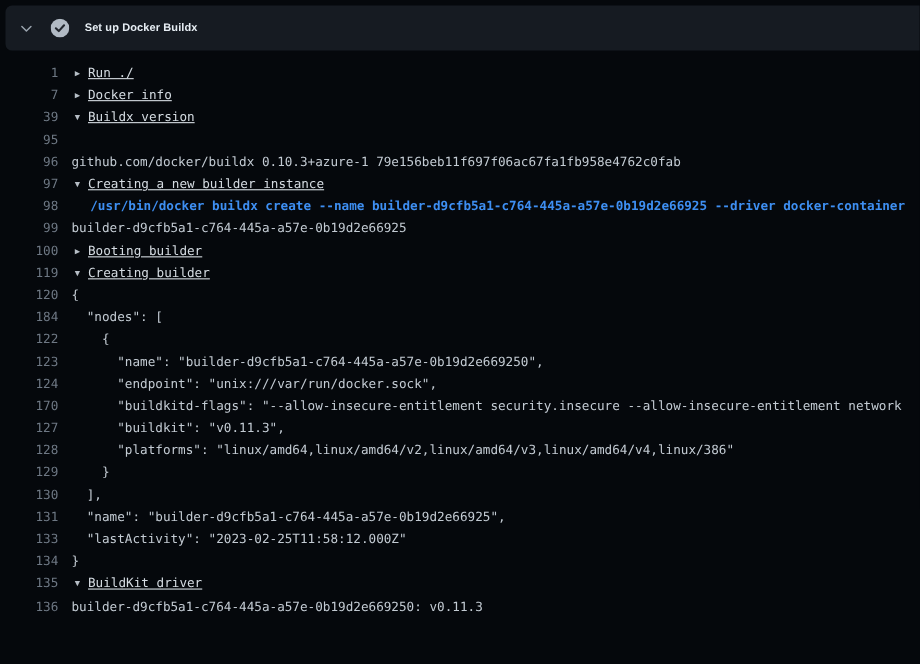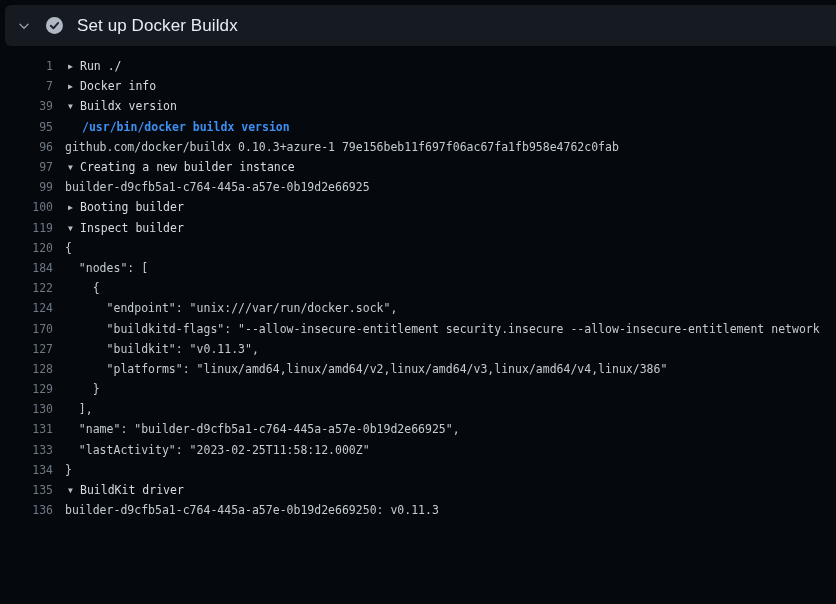--- a/index.html
+++ b/index.html
@@ -17,42 +17,42 @@
     display:flex; align-items:center;
     cursor:pointer;
   }
   .chev {
     width:30px; display:flex; justify-content:center; align-items:center;
     color:#9aa4ae; flex:0 0 30px; margin-left:4px;
   }
   .check-wrap { width:30px; display:flex; justify-content:center; align-items:center; flex:0 0 30px; }
   .step-title {
     font-family:"Liberation Sans","DejaVu Sans",sans-serif;
-    font-size:17px; color:#e6edf3; margin-left:8px; letter-spacing:.1px;
+    font-size:10px; color:#e6edf3; margin-left:8px; letter-spacing:.1px;font-weight:bold;
   }
 
   
   .log {
     position:absolute; top:46px; left:0; right:0; bottom:0;
     padding-top:10px;
     overflow:hidden;
   }
   .row {
     display:flex; height:20.2px; align-items:center;
     white-space:pre; overflow:hidden; font-size:11.5px;
   }
   .row .num {
     flex:0 0 53px; width:53px; text-align:right;
     color:#6e7884; cursor:pointer;
   }
   .row .content { padding-left:15px; color:#c3cbd3; }
   .row.output .content { padding-left:12px; }
   .row.command .content { padding-left:29px; color:#3e8ff2; font-weight:bold; }
   .row.group-collapsed, .row.group-expanded { cursor:pointer; }
-  .row.group-collapsed .content, .row.group-expanded .content { color:#d5dce2; }
+  .row.group-collapsed .content, .row.group-expanded .content { color:#d5dce2;text-decoration:underline; }
   .marker {
     display:inline-block; width:12px; font-size:8px; color:#b6bec6;
     vertical-align:1px;
   }
 </style>
 </head>
 <body>
 
 <div class="step-header">
   <span class="chev">
@@ -67,29 +67,31 @@
     </svg>
   </span>
   <span class="step-title">Set up Docker Buildx</span>
 </div>
 
 <div class="log">
   <div>
       <div class="row group-collapsed"><span class="num">1</span><span class="content"><span class="marker">▶</span><span>Run ./</span></span></div>
       <div class="row group-collapsed"><span class="num">7</span><span class="content"><span class="marker">▶</span><span>Docker info</span></span></div>
       <div class="row group-expanded"><span class="num">39</span><span class="content"><span class="marker">▼</span><span>Buildx version</span></span></div>
-      <div class="row command"><span class="num">95</span><span class="content">/usr/bin/docker buildx version</span></div>
+      <div class="row command"><span class="num">95</span></div>
       <div class="row output"><span class="num">96</span><span class="content">github.com/docker/buildx 0.10.3+azure-1 79e156beb11f697f06ac67fa1fb958e4762c0fab</span></div>
       <div class="row group-expanded"><span class="num">97</span><span class="content"><span class="marker">▼</span><span>Creating a new builder instance</span></span></div>
+      <div class="row command"><span class="num">98</span><span class="content">/usr/bin/docker buildx create --name builder-d9cfb5a1-c764-445a-a57e-0b19d2e66925 --driver docker-container</span></div>
       <div class="row output"><span class="num">99</span><span class="content">builder-d9cfb5a1-c764-445a-a57e-0b19d2e66925</span></div>
       <div class="row group-collapsed"><span class="num">100</span><span class="content"><span class="marker">▶</span><span>Booting builder</span></span></div>
-      <div class="row group-expanded"><span class="num">119</span><span class="content"><span class="marker">▼</span><span>Inspect builder</span></span></div>
+      <div class="row group-expanded"><span class="num">119</span><span class="content"><span class="marker">▼</span><span>Creating builder</span></span></div>
       <div class="row output"><span class="num">120</span><span class="content">{</span></div>
       <div class="row output"><span class="num">184</span><span class="content">  "nodes": [</span></div>
       <div class="row output"><span class="num">122</span><span class="content">    {</span></div>
+      <div class="row output"><span class="num">123</span><span class="content">      "name": "builder-d9cfb5a1-c764-445a-a57e-0b19d2e669250",</span></div>
       <div class="row output"><span class="num">124</span><span class="content">      "endpoint": "unix:///var/run/docker.sock",</span></div>
       <div class="row output"><span class="num">170</span><span class="content">      "buildkitd-flags": "--allow-insecure-entitlement security.insecure --allow-insecure-entitlement network</span></div>
       <div class="row output"><span class="num">127</span><span class="content">      "buildkit": "v0.11.3",</span></div>
       <div class="row output"><span class="num">128</span><span class="content">      "platforms": "linux/amd64,linux/amd64/v2,linux/amd64/v3,linux/amd64/v4,linux/386"</span></div>
       <div class="row output"><span class="num">129</span><span class="content">    }</span></div>
       <div class="row output"><span class="num">130</span><span class="content">  ],</span></div>
       <div class="row output"><span class="num">131</span><span class="content">  "name": "builder-d9cfb5a1-c764-445a-a57e-0b19d2e66925",</span></div>
       <div class="row output"><span class="num">133</span><span class="content">  "lastActivity": "2023-02-25T11:58:12.000Z"</span></div>
       <div class="row output"><span class="num">134</span><span class="content">}</span></div>
       <div class="row group-expanded"><span class="num">135</span><span class="content"><span class="marker">▼</span><span>BuildKit driver</span></span></div>

